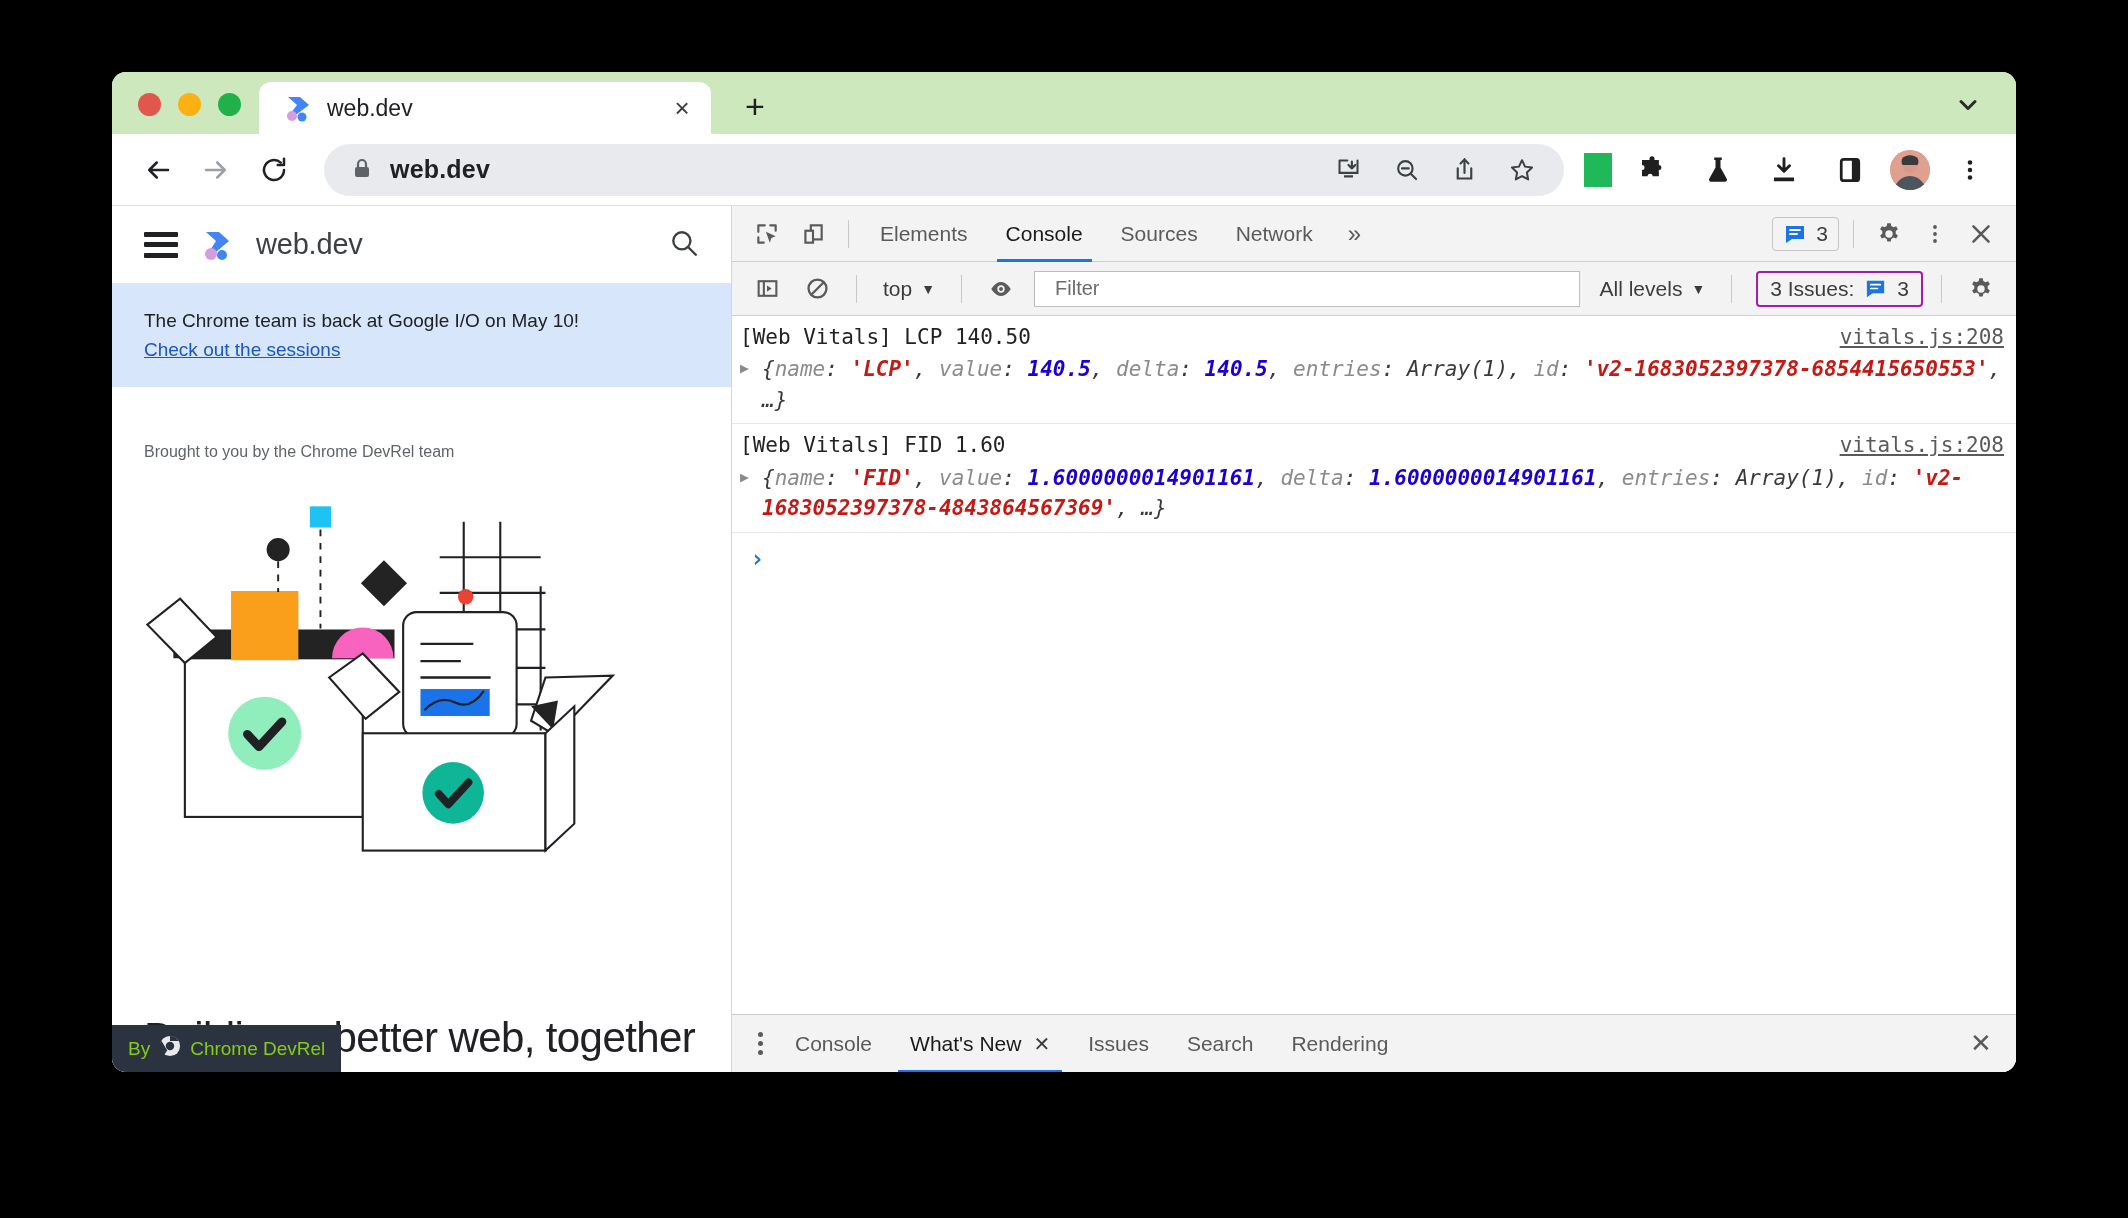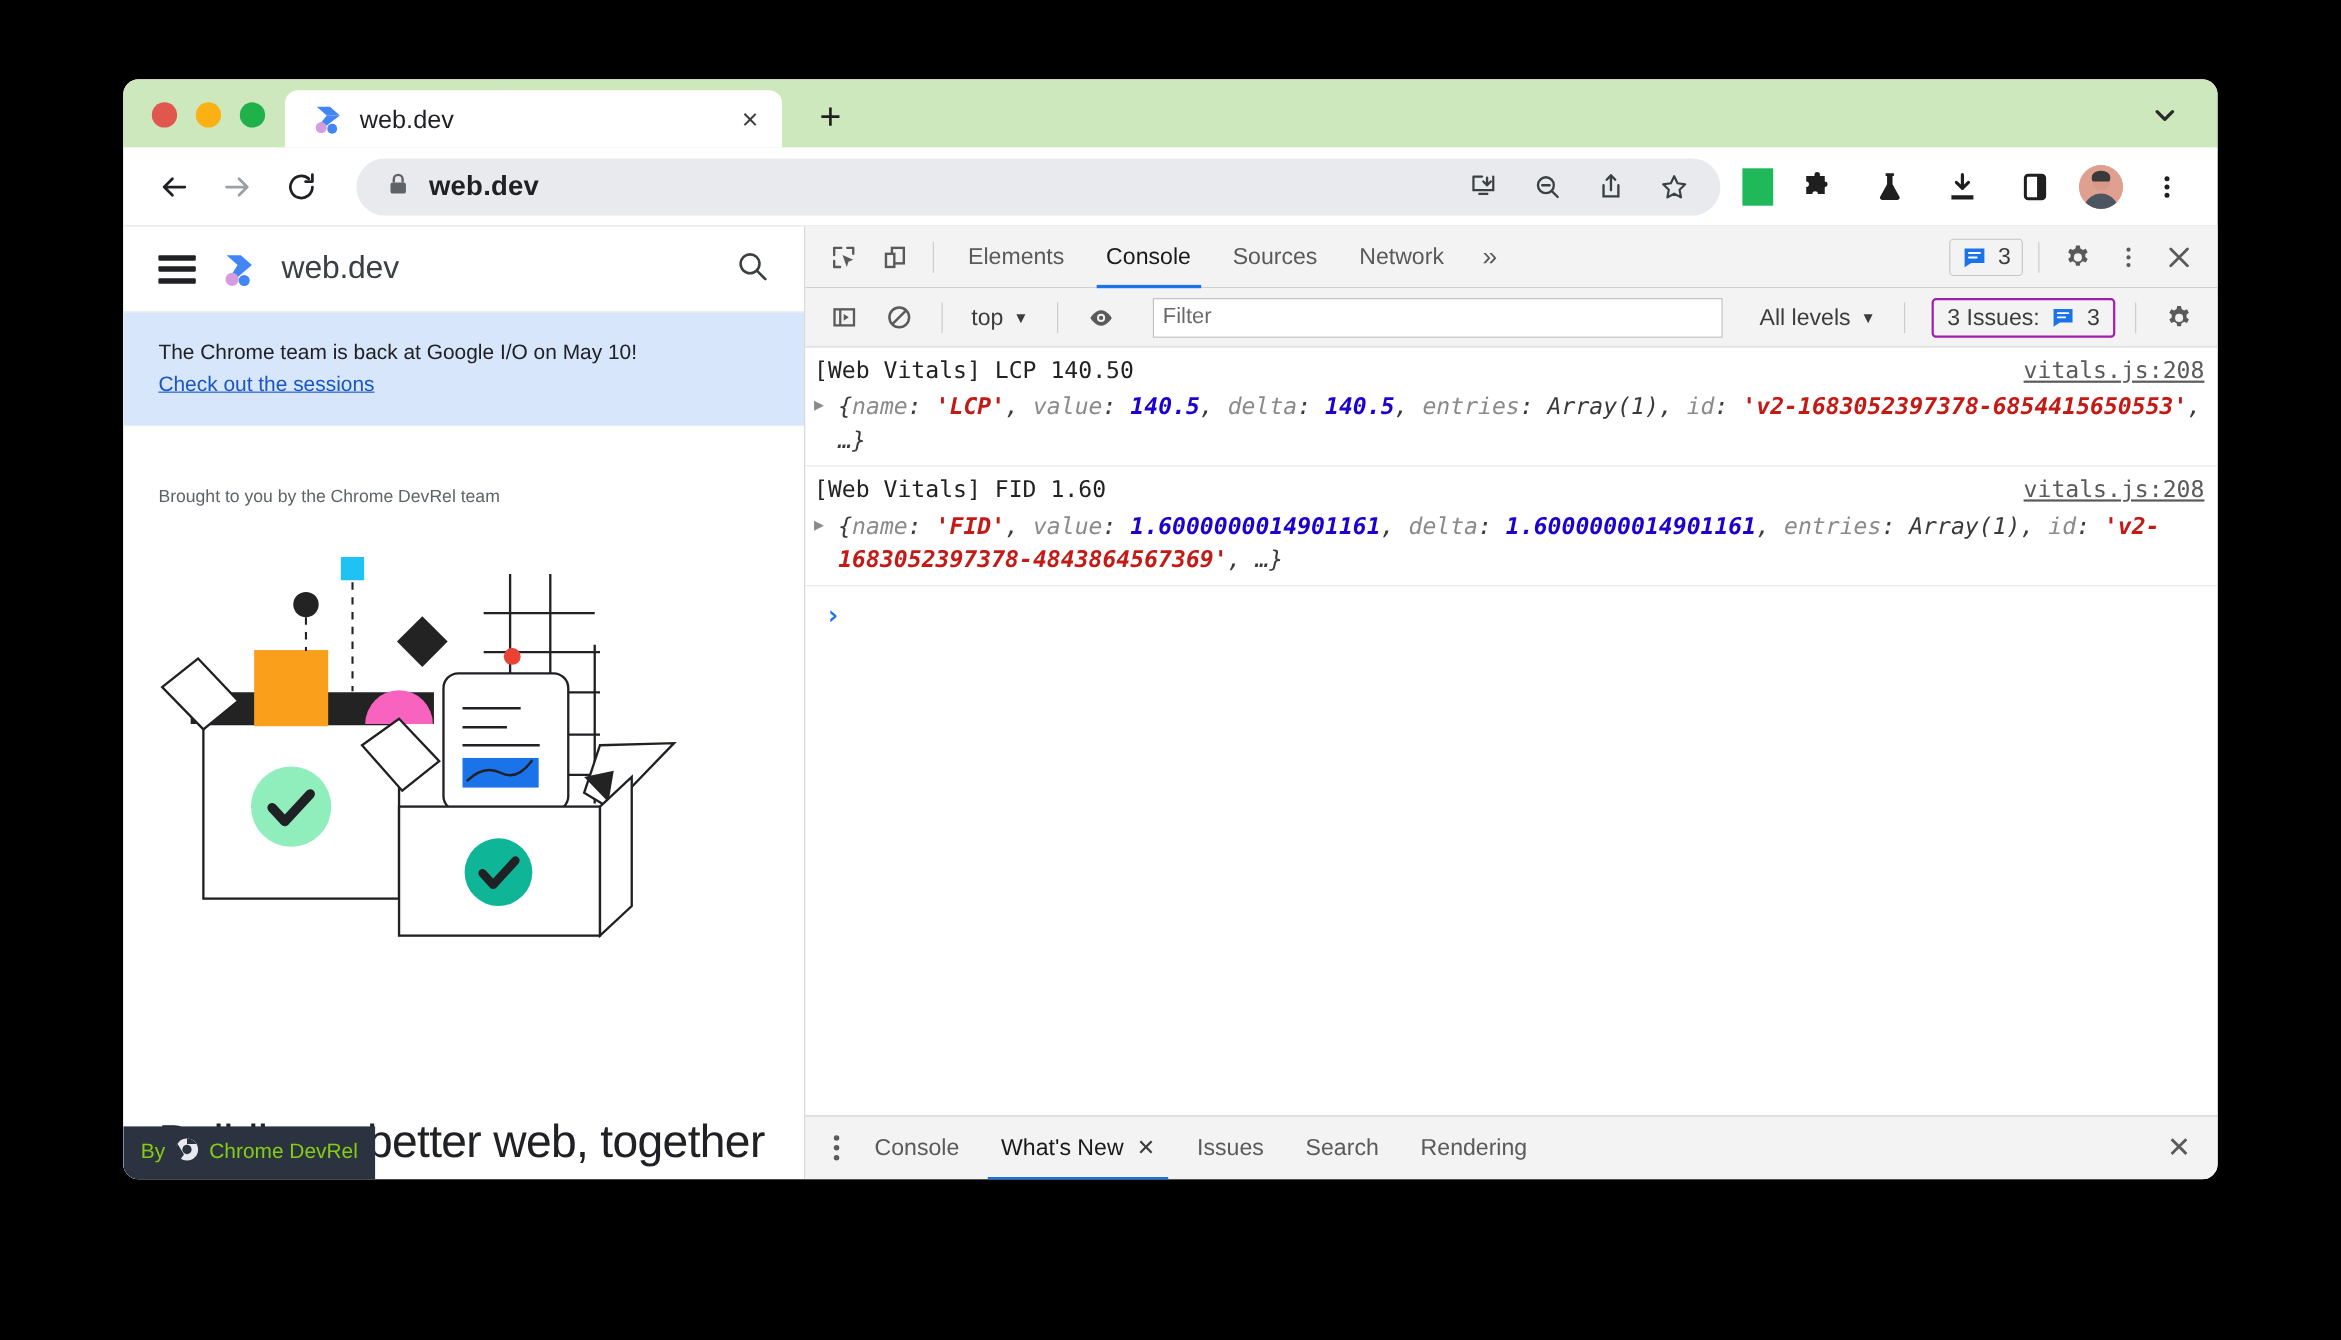--- a/index.html
+++ b/index.html
@@ -146,21 +146,21 @@
 
   .dt-filterbar {
     height: 54px; flex: 0 0 54px; background:#f3f3f3;
     border-bottom: 1px solid #cdcdcd;
     display:flex; align-items:center; padding: 0 14px; gap: 8px;
   }
   .ctx-select { font-size: 21px; color: #3c3c3c; display:flex; align-items:center; gap: 9px; padding: 0 8px; }
   .caret { font-size: 14px; color:#3c3c3c; }
   .filter-input {
     flex: 1; height: 36px; background:#fff; border: 1px solid #bdbdbd;
-    margin: 0 18px; padding: 0 8px; font-size: 20px; color:#6b6b6b;
+    margin: 0 4px; padding: 0 20px; font-size: 20px; color:#6b6b6b;
     display:flex; align-items:center;
   }
   .levels { font-size: 21px; color:#3c3c3c; display:flex; align-items:center; gap:9px; padding: 0 8px;}
   .issues-box {
     display:flex; align-items:center; gap: 10px; font-size: 21px; color:#3c3c3c;
     border:2px solid #a21caf; border-radius:4px; padding: 4px 12px; margin-left: 6px;
   }
 
   .console-body { flex: 1; overflow: hidden; background:#fff; }
   .msg {

